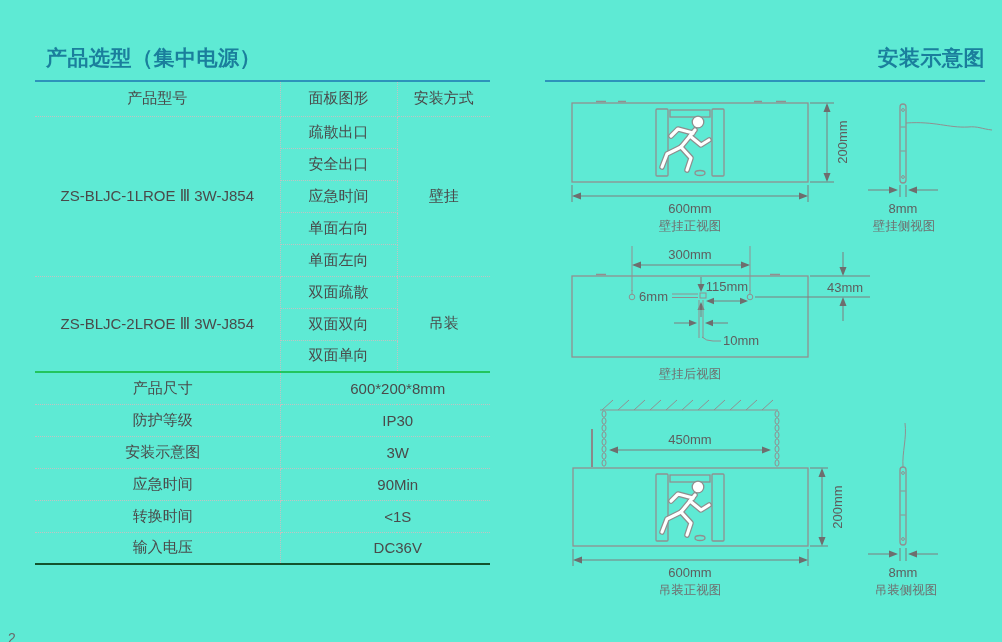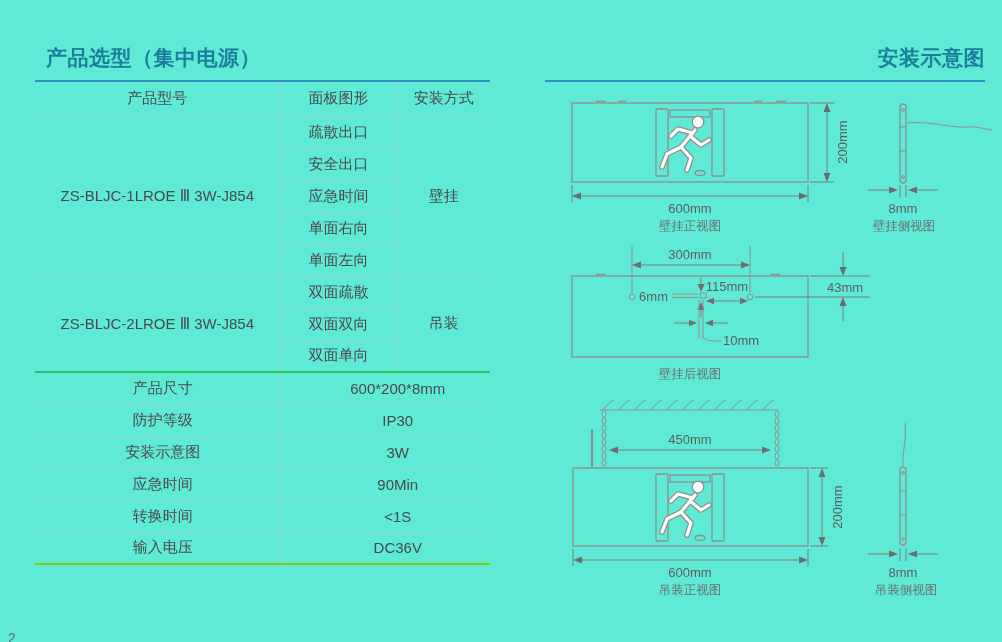--- a/index.html
+++ b/index.html
@@ -17,21 +17,21 @@
   
   table.spec { width:455px; border-collapse:collapse; table-layout:fixed;
                font-size:15px; color:#4a4a4a; }
   table.spec td { height:32px; border-bottom:1px dotted #c2c2c2;
                   vertical-align:middle; text-align:center;margin-top:33px; }
   td.c1 { border-right:1px dotted #c2c2c2; }
   td.c2 { border-right:1px dotted #c2c2c2; }
   tr.hdr td { height:34px; }
   td.model { text-align:center; }
   tr.spec-first td { border-top:2px solid #22c55e; }
-  tr.spec-last td  { border-bottom:2px solid #84cc16; }
+  tr.spec-last td  { border-bottom:2px solid #14532d; }
   td.spec-label { text-align:left; padding-left:11px; }
   td.spec-value { text-align:left; padding-left:25px; }
 
   
   svg.diagrams { position:absolute; left:545px; top:83px; }
   .ln   { stroke:#909090; stroke-width:1.3; fill:none; }
   .lnth { stroke:#909090; stroke-width:1; fill:none; }
   .dim  { stroke:#7d7d7d; stroke-width:1; fill:none; }
   .arr  { fill:#6e6e6e; stroke:none; }
   .dimtxt { fill:#5e5e5e; font-size:13px; }

